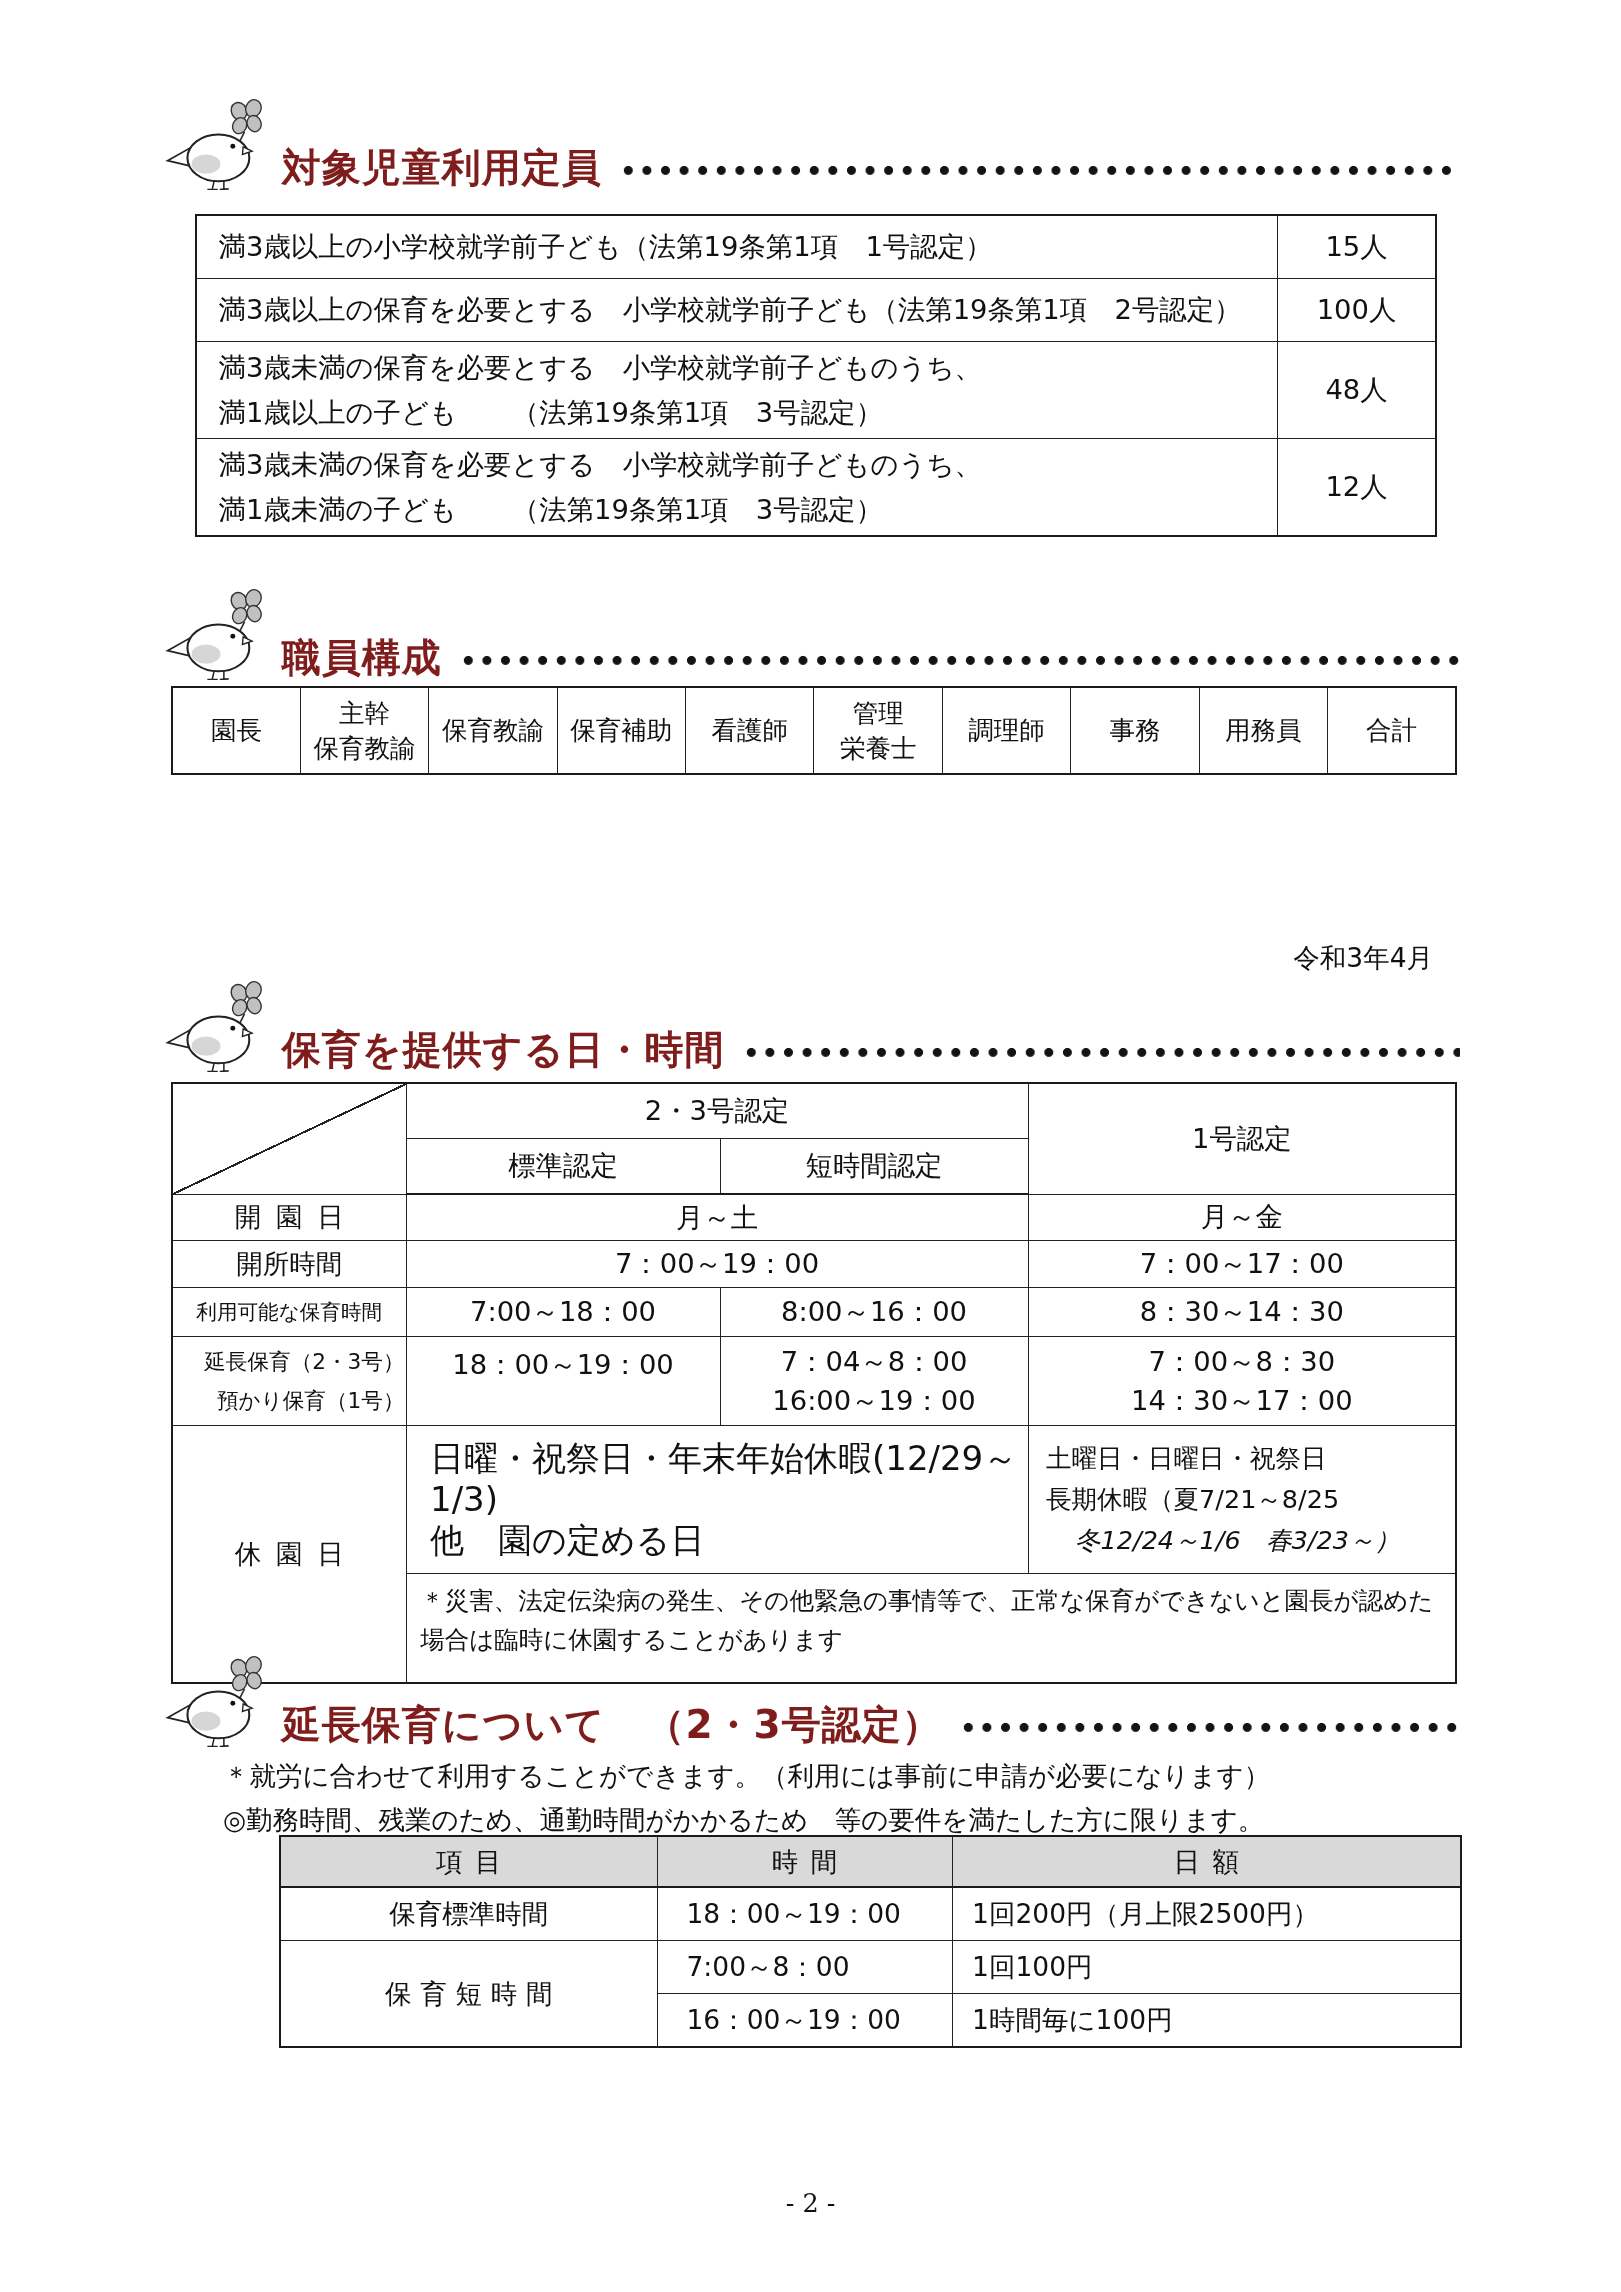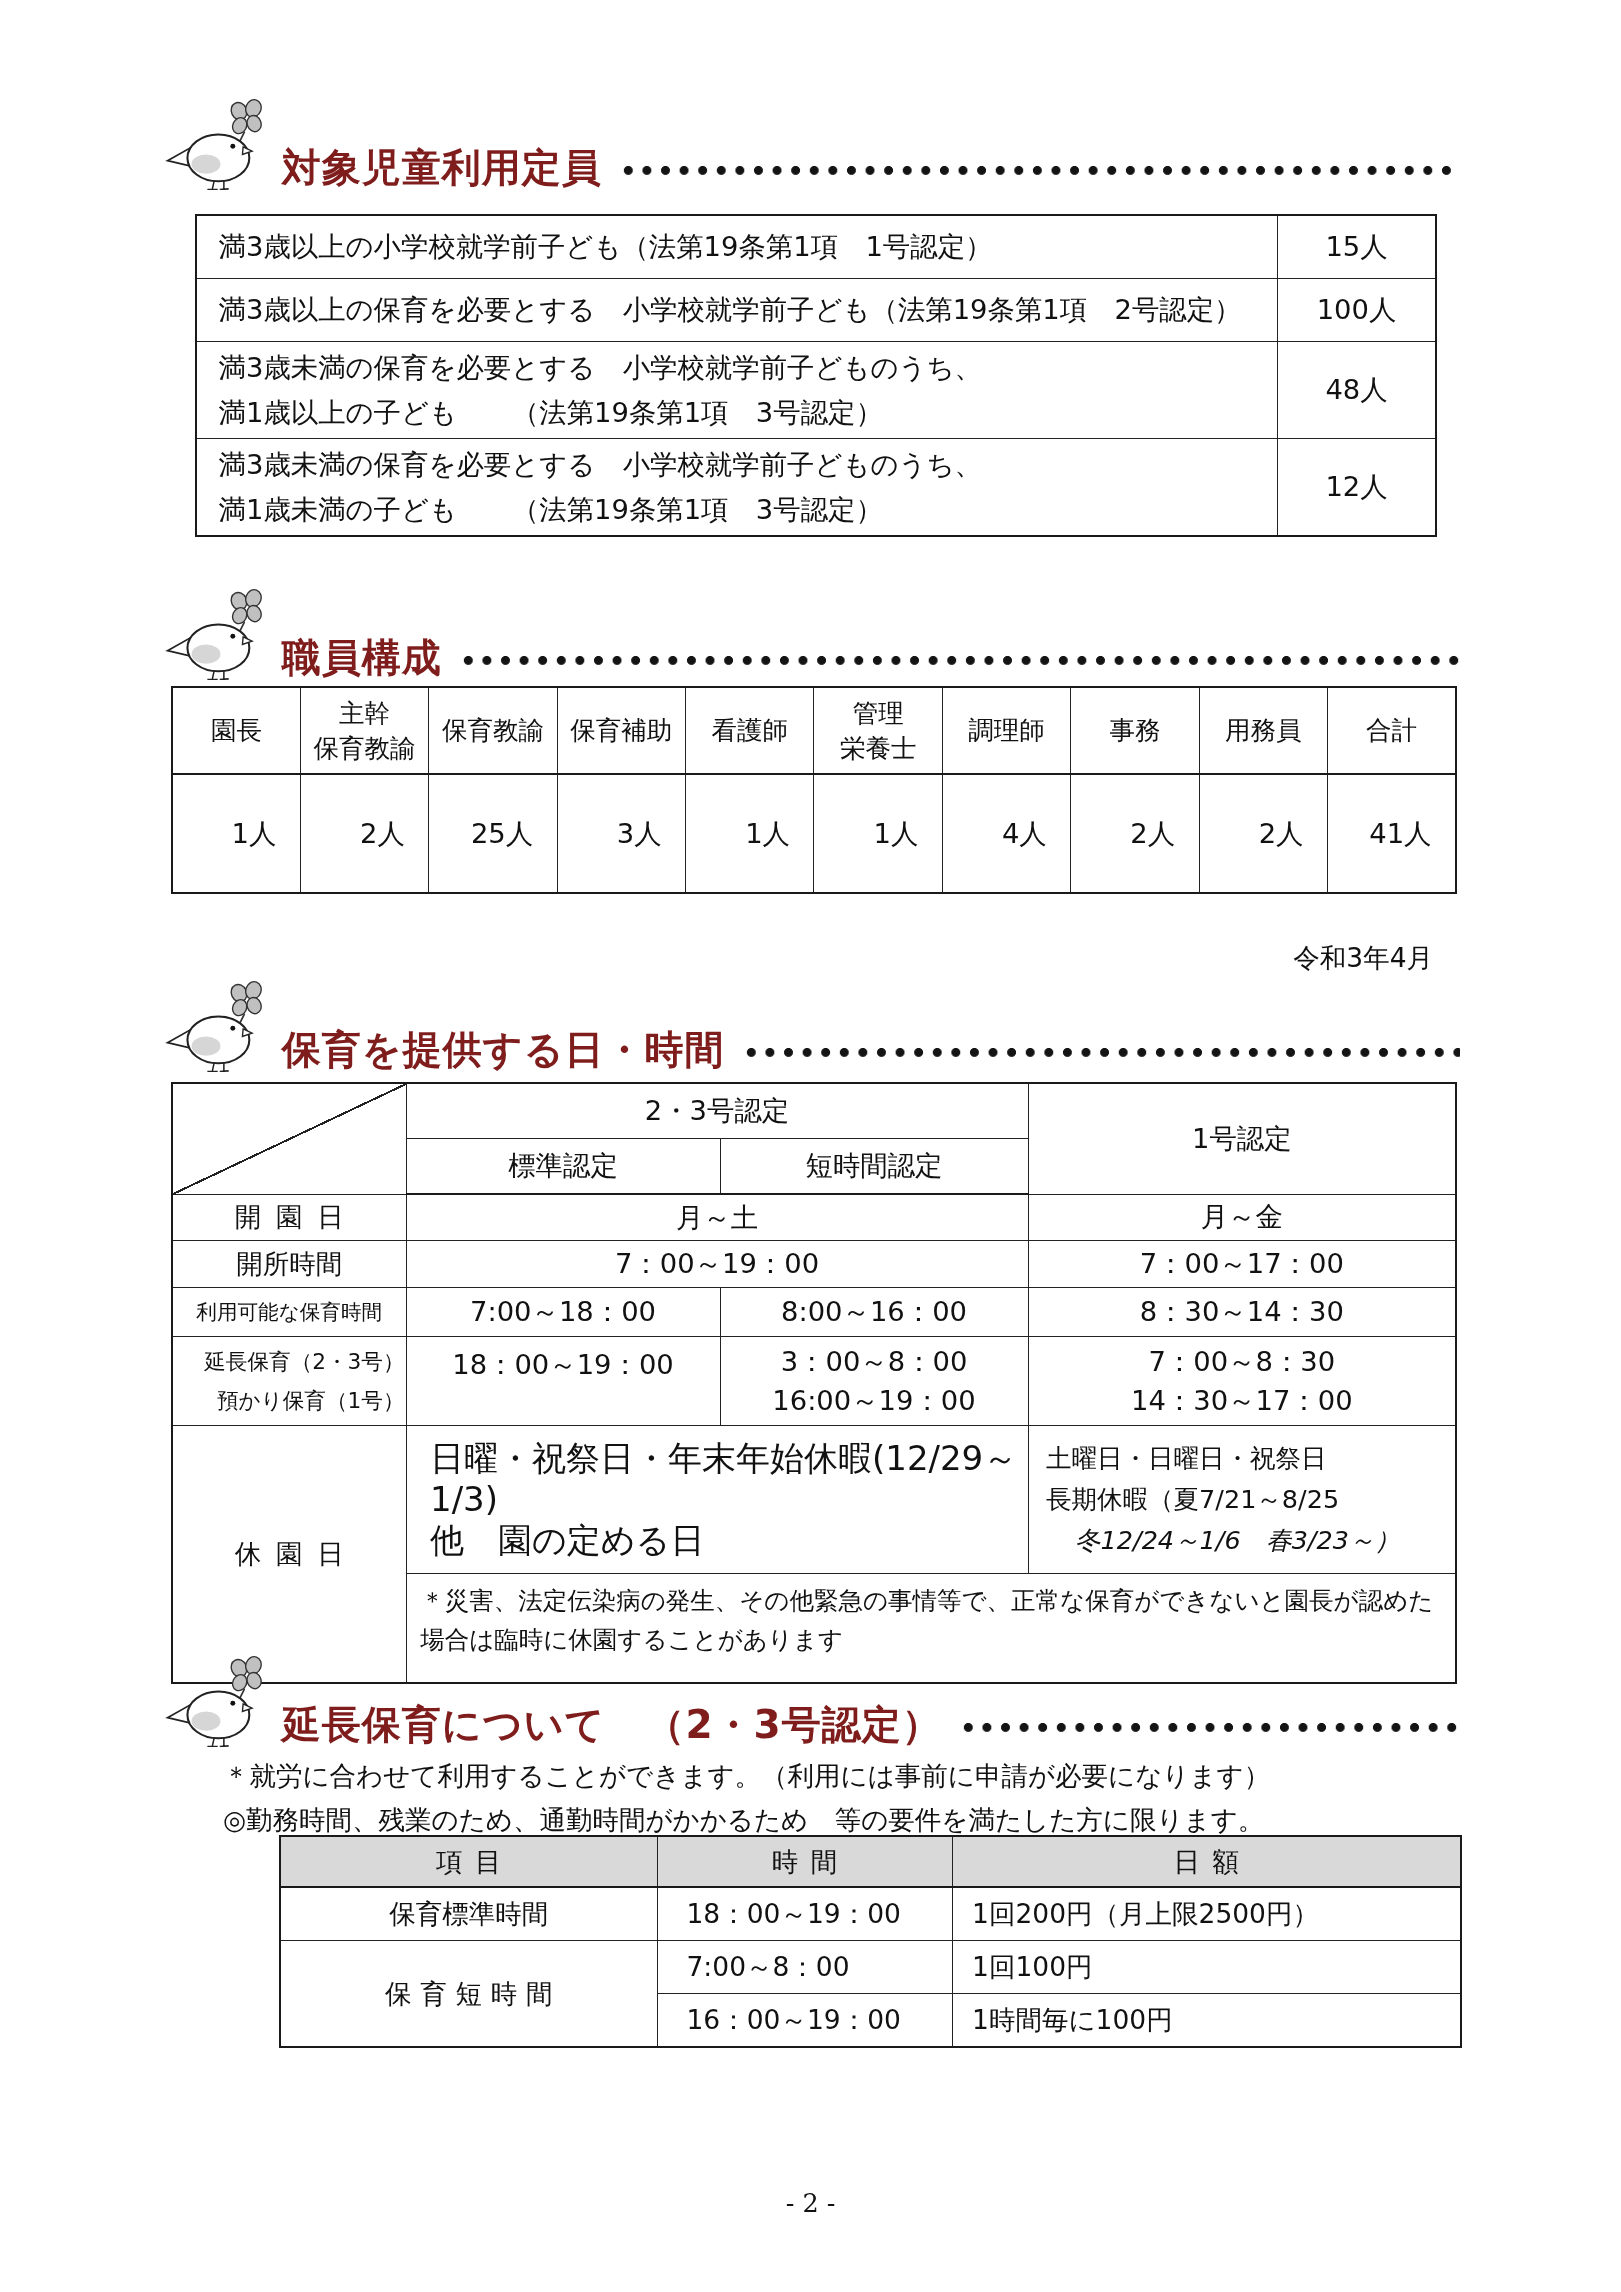--- a/index.html
+++ b/index.html
@@ -191,32 +191,20 @@
       <td>看護師</td>
       <td>
         <span class="ln">管理</span>
         <span class="ln">栄養士</span>
       </td>
       <td>調理師</td>
       <td>事務</td>
       <td>用務員</td>
       <td>合計</td>
     </tr>
-    <tr class="val">
-      <td>1人</td>
-      <td>2人</td>
-      <td>25人</td>
-      <td>3人</td>
-      <td>1人</td>
-      <td>1人</td>
-      <td>4人</td>
-      <td>2人</td>
-      <td>2人</td>
-      <td>41人</td>
-    </tr>
   </tbody>
     </table>
   <div class="date-note">令和3年4月</div>
 
   <div class="sec-header" style="top:968px;">
     <svg class="bird" viewBox="0 0 160 130">
       <g stroke="#333" stroke-width="2" fill="#c0c0c0">
         <ellipse cx="112" cy="26" rx="11" ry="13" transform="rotate(-25 112 26)"></ellipse>
         <ellipse cx="133" cy="22" rx="11" ry="13" transform="rotate(20 133 22)"></ellipse>
         <ellipse cx="113" cy="47" rx="10" ry="12" transform="rotate(25 113 47)"></ellipse>
@@ -270,21 +258,21 @@
       <td>8:00～16：00</td>
       <td>8：30～14：30</td>
     </tr>
     <tr class="r6">
       <td class="mid-lbl">
         <span class="two-ln">延長保育（2・3号）</span>
         <span class="two-ln">預かり保育（1号）</span>
       </td>
       <td class="vtop">18：00～19：00</td>
       <td>
-        <span class="two-ln">3：00～8：00</span>
+        <span class="two-ln">7：04～8：00</span>
         <span class="two-ln">16:00～19：00</span>
       </td>
       <td>
         <span class="two-ln">7：00～8：30</span>
         <span class="two-ln">14：30～17：00</span>
       </td>
     </tr>
     <tr class="r7">
       <td class="lblcol ls-wide" rowspan="2">休園日</td>
       <td class="closed-23" colspan="2">

